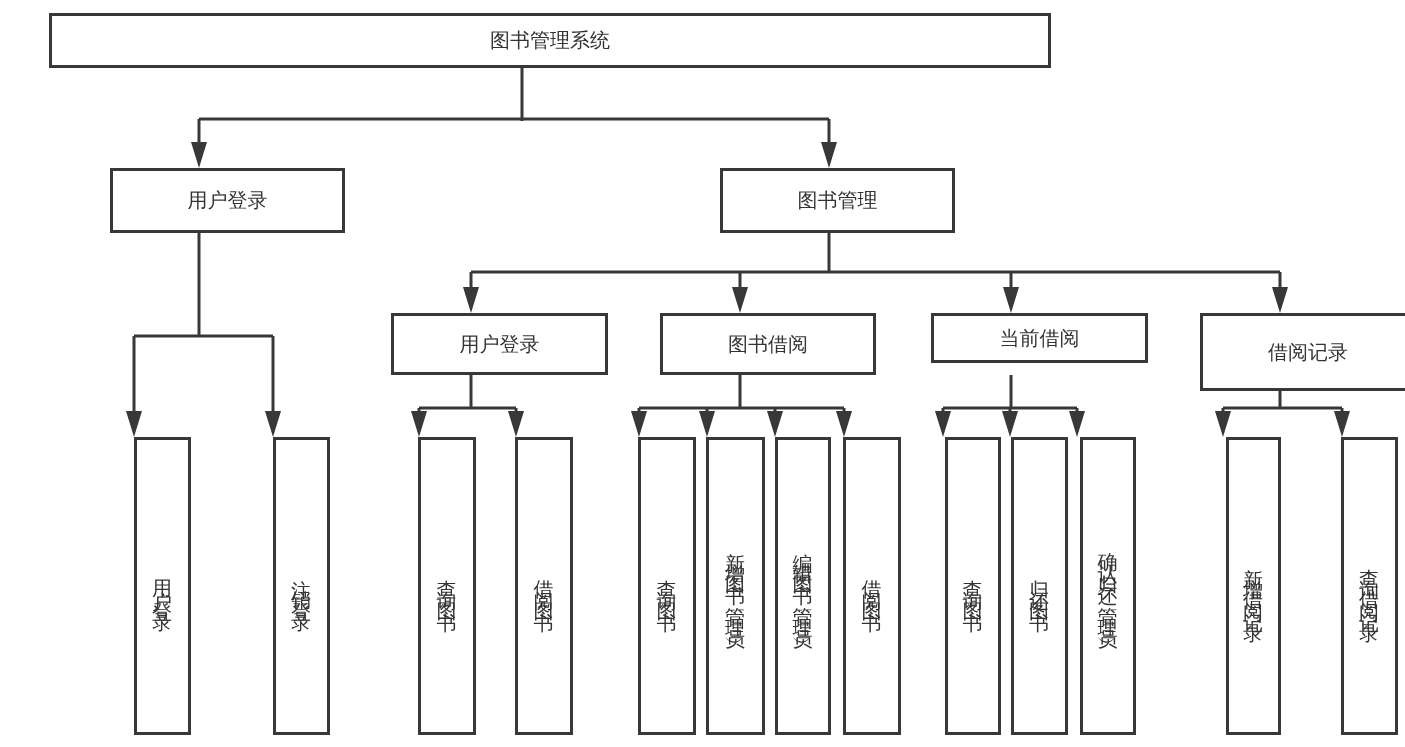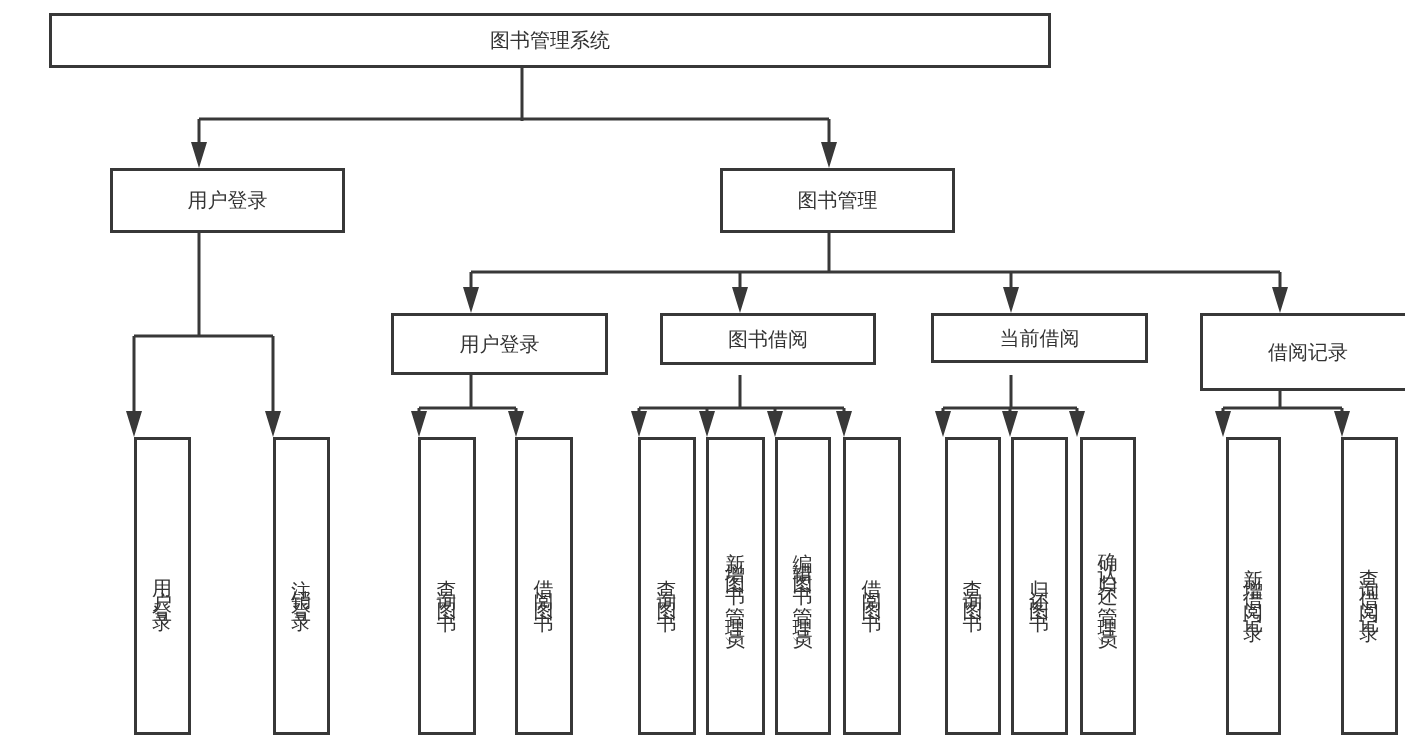--- a/index.html
+++ b/index.html
@@ -71,21 +71,21 @@
   <div class="box" style="left:82px;top:168px;width:235px;height:65px">
     <span class="lbl">用户登录</span>
   </div>
   <div class="box" style="left:692px;top:168px;width:235px;height:65px">
     <span class="lbl">图书管理</span>
   </div>
 
   <div class="box" style="left:363px;top:313px;width:217px;height:62px">
     <span class="lbl">用户登录</span>
   </div>
-  <div class="box" style="left:632px;top:313px;width:216px;height:52px">
+  <div class="box" style="left:632px;top:313px;width:216px;height:62px">
     <span class="lbl">图书借阅</span>
   </div>
   <div class="box" style="left:903px;top:313px;width:217px;height:50px">
     <span class="lbl">当前借阅</span>
   </div>
   <div class="box" style="left:1172px;top:313px;width:216px;height:78px">
     <span class="lbl">借阅记录</span>
   </div>
 
   <div class="box vbox" style="left:106px;top:437px;width:57px;height:298px">

